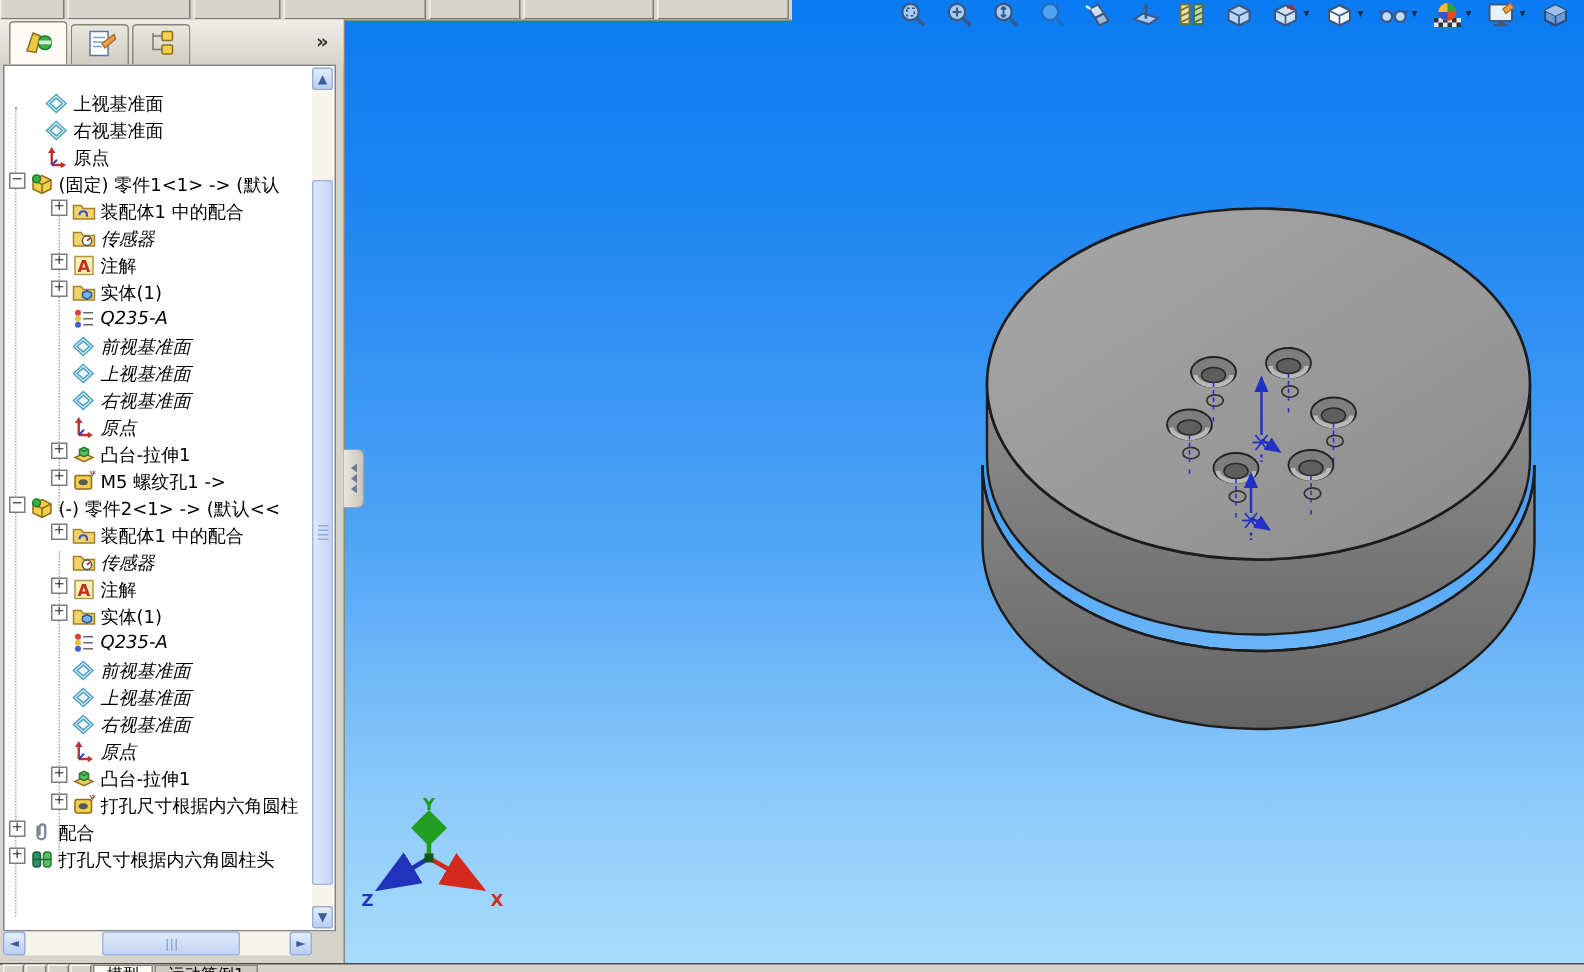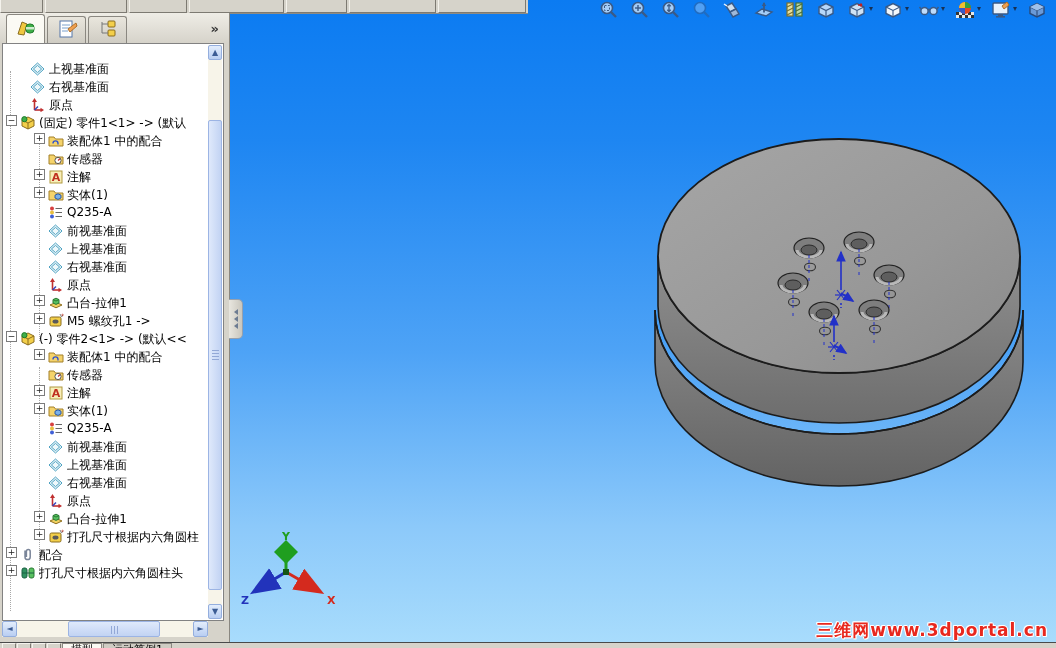--- a/index.html
+++ b/index.html
@@ -37,21 +37,21 @@
   .ptab.active{background:#fbfaf4;height:28px;}
   #ptab-more{position:absolute;right:10px;top:8px;font-size:13px;font-weight:bold;color:#333;}
   
   #tree{position:absolute;left:2px;top:30px;width:222px;height:578px;background:#fff;
     border:1px solid #828282;box-sizing:border-box;overflow:hidden;}
   #treerows{position:absolute;left:0;top:17px;width:205px;}
   .tree-row{height:18px;display:flex;align-items:flex-start;white-space:nowrap;cursor:default;}
   .tree-row.root{padding-left:3px;}
   .tree-row.rootLeaf{padding-left:27px;}
   .tree-row.child{padding-left:31px;}
-  .tree-row.childLeaf{padding-left:45px;}
+  .tree-row.childLeaf{padding-left:45px;font-style:italic;}
   .ebox{width:11px;height:11px;box-sizing:border-box;border:1px solid #7c7c7c;background:#fff;
     font-size:9px;line-height:8px;text-align:center;color:#222;margin-right:3px;flex:none;}
   .ticon{width:16px;height:15px;margin-right:3px;flex:none;display:inline-flex;align-items:center;}
   .tlabel{font-size:12px;color:#000;}
   .guide{position:absolute;border-left:1px dotted #a8a8a8;width:0;}
   
   .sb-btn{position:absolute;background:linear-gradient(180deg,#e3edfc,#b9cef2);
     border:1px solid #94aede;border-radius:2px;color:#3c5c94;font-size:8px;line-height:13px;
     text-align:center;box-sizing:border-box;}
   #vsb{position:absolute;right:1px;top:1px;width:14px;height:574px;background:#f7f4e9;}
@@ -325,21 +325,20 @@
           <span class="dd">▾</span>
         </span>
         <span class="vicon">
           <svg width="22" height="20">
             <path d="M4 7 L11 3.5 18 7 18 13.5 11 17 4 13.5Z" fill="#6a9ad8" stroke="#2a4a7a" stroke-width="1.4"></path>
             <path d="M4 7 L11 10.5 18 7 M11 10.5 L11 17" fill="none" stroke="#2a4a7a" stroke-width="1.1"></path>
             <path d="M4 7 L11 3.5 18 7 11 10.5Z" fill="#9ec0ea"></path>
           </svg>
         </span>
       </div>
-  <div id="watermark">三维网www.3dportal.cn</div>
 </div>
 
 <div id="toptb">
       <div class="tb-btn" style="width: 42px;">
         <span>布局</span>
       </div>
       <div class="tb-btn" style="width: 82px;">
         <span>草图工具</span>
       </div>
       <div class="tb-btn" style="width: 58px;">

